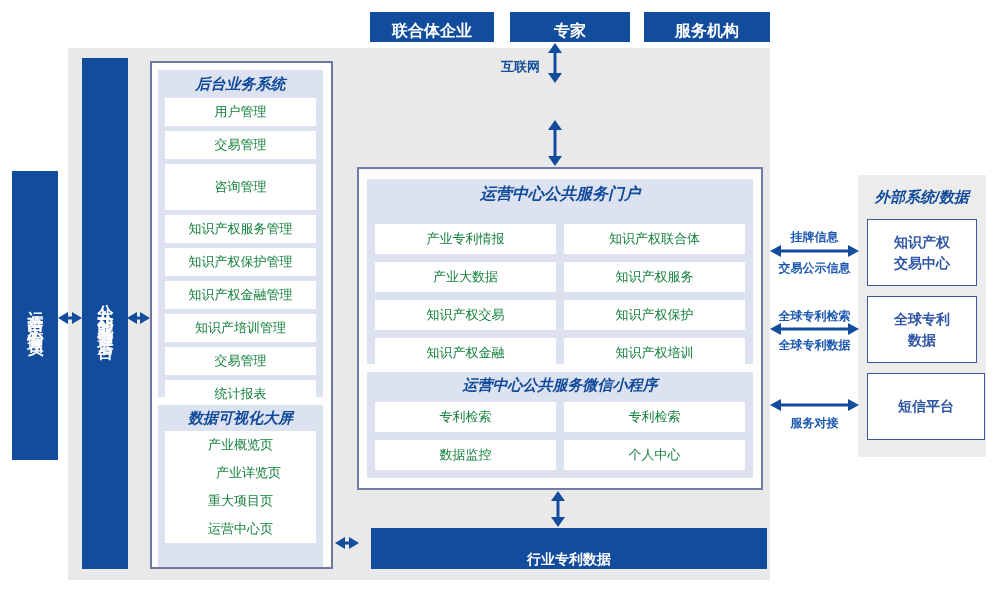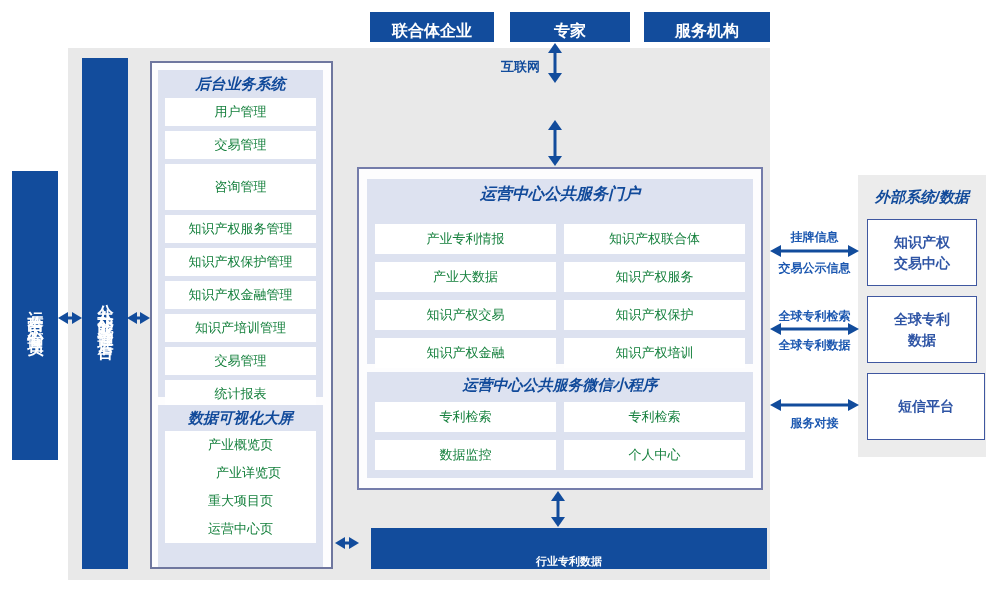--- a/index.html
+++ b/index.html
@@ -139,21 +139,21 @@
     <line x1="11" y1="8" x2="11" y2="28"></line>
     <polygon points="11,0 4,10 18,10"></polygon>
     <polygon points="11,36 4,26 18,26"></polygon>
   </svg>
   <svg class="arr" style="left:335px;top:535px;" width="24" height="16">
     <line x1="8" y1="8" x2="16" y2="8"></line>
     <polygon points="0,8 10,2 10,14"></polygon>
     <polygon points="24,8 14,2 14,14"></polygon>
   </svg>
 
-  <div class="abs bluebox flexc" style="left:359px;top:528px;width:396px;height:41px;font-size:11px;">
+  <div class="abs bluebox flexc" style="left:359px;top:528px;width:396px;height:41px;font-size:14px;">
       <span>行业专利数据</span>
     </div>
 
   <div class="abs" style="left:858px;top:175px;width:128px;height:282px;background:#ececec;">
     <div class="ptitle" style="position:absolute;left:0;top:13px;width:100%;font-size:15px;">外部系统/数据</div>
     <div class="abs extbox" style="left:9px;top:44px;width:110px;height:67px;">知识产权
 交易中心</div>
     <div class="abs extbox" style="left:9px;top:121px;width:110px;height:67px;">全球专利
 数据</div>
     <div class="abs extbox" style="left:9px;top:198px;width:118px;height:67px;">短信平台</div>

